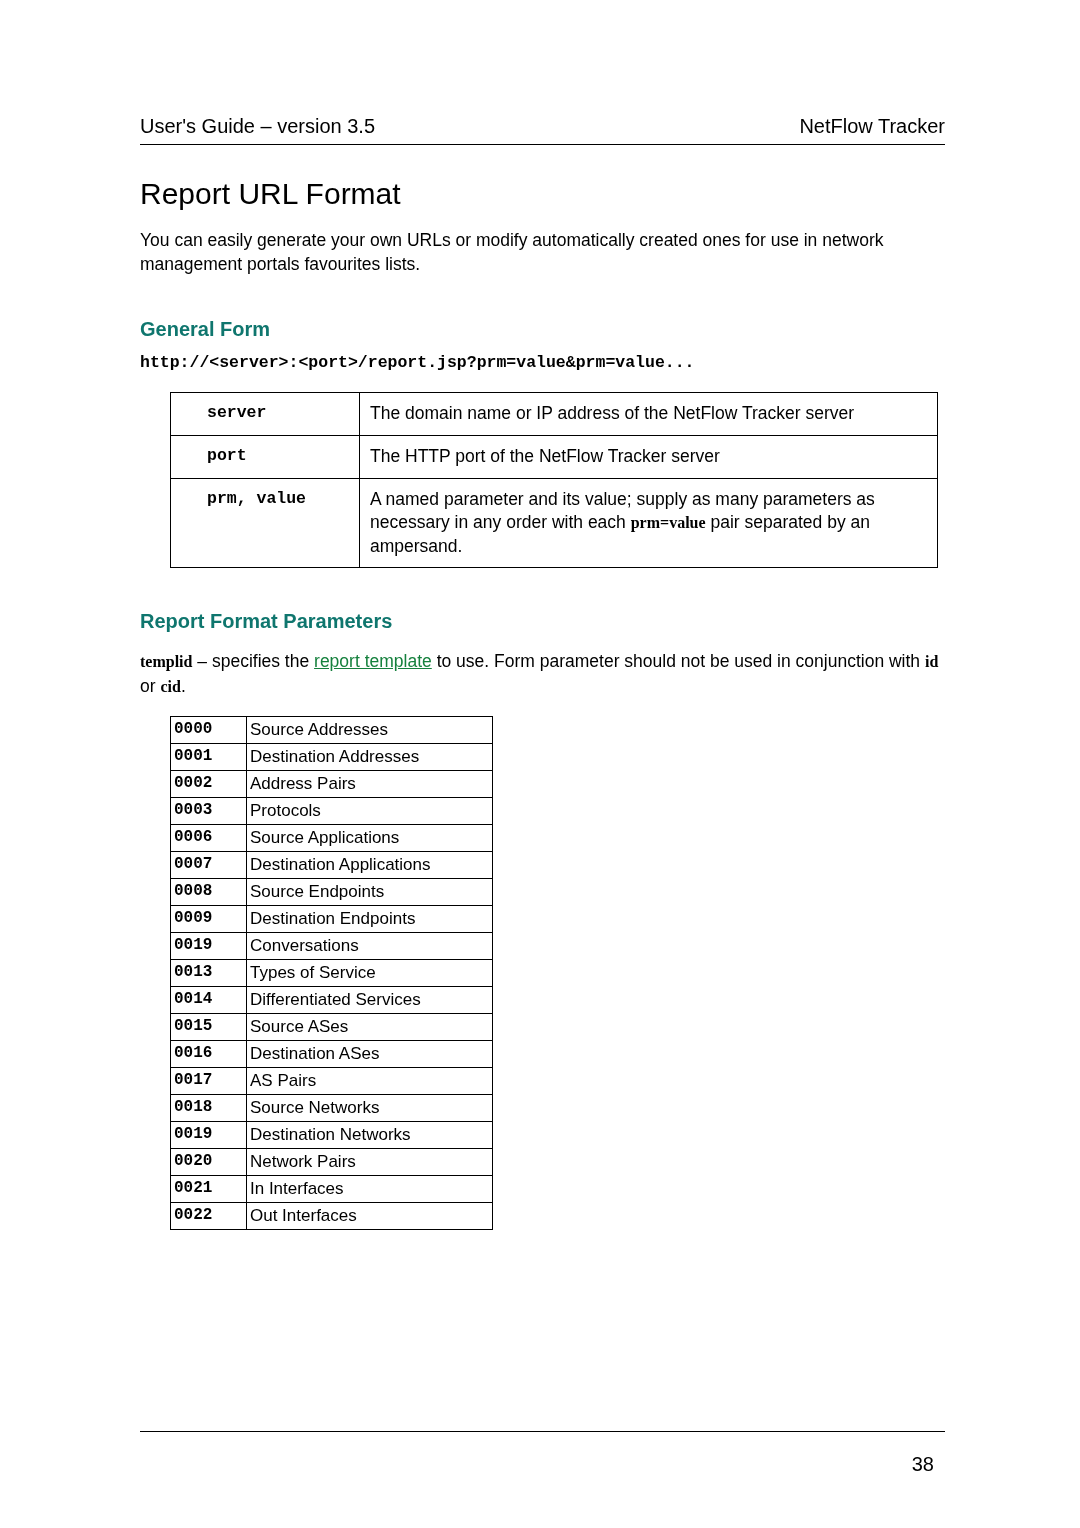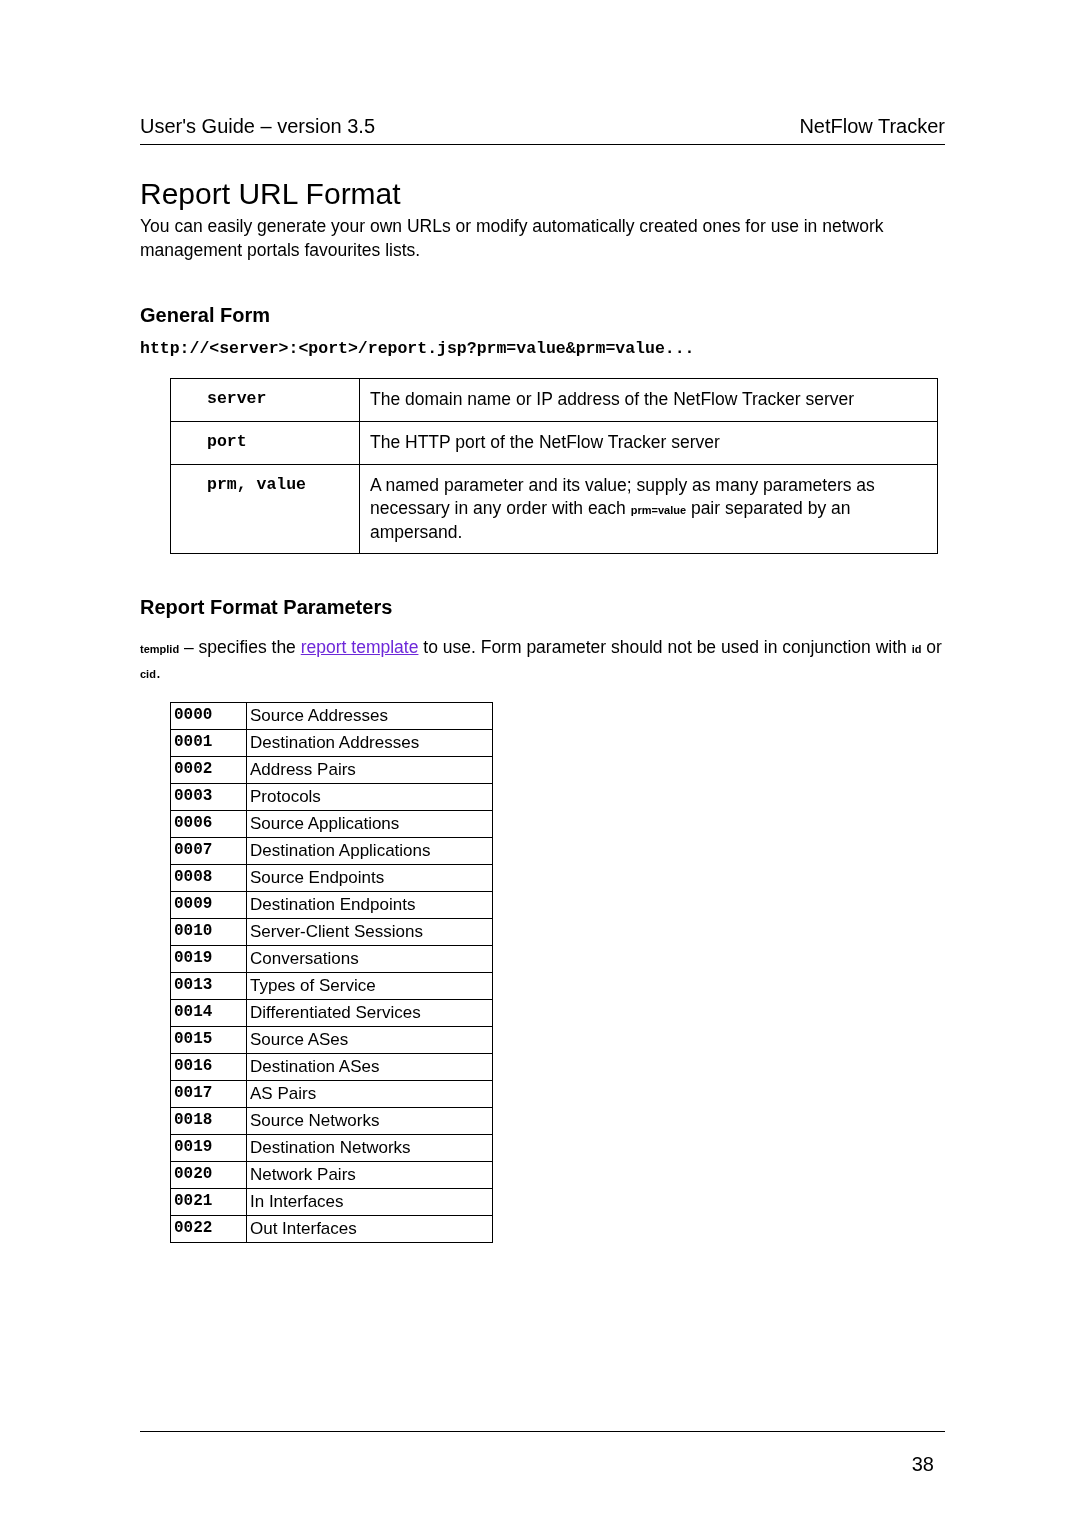--- a/index.html
+++ b/index.html
@@ -27,25 +27,25 @@
     border-bottom: 1.5px solid #000;
     gap: 12px;
   }
   h1.title {
     font-size: 30px;
     font-weight: normal;
     margin: 32px 0 4px 0;
   }
   p.intro {
     font-size: 17.5px;
-    margin: 4px 0 0 0;
+    margin: 18px 0 0 0;
     line-height: 1.35;
   }
   h2.sub {
-    color: #000000;
+    color: #0f766e;
     font-size: 20px;
     font-weight: bold;
     margin: 42px 0 6px 0;
   }
   .mono {
     font-family: "Courier New", Courier, monospace;
     font-weight: bold;
     font-size: 16.5px;
   }
   .url-line {
@@ -71,25 +71,25 @@
     font-family: "Courier New", Courier, monospace;
     font-weight: bold;
     font-size: 16.5px;
     padding-left: 36px;
   }
   .para {
     font-size: 17.5px;
     line-height: 1.4;
     margin: 16px 0 4px 0;
   }
-  a.link { color: #6d28d9; }
+  a.link { color: #15803d; }
   .mono-inline {
-    font-family: Liberation Sans, sans-serif;
-    font-weight: bold;
-    font-size: 11px;
+    font-family: Liberation Serif, serif;
+    font-weight: bold;
+    font-size: 16px;
     text-align: center;
   }
   table.templ {
     margin-left: 30px;
     margin-top: 18px;
   }
   table.templ td {
     border: 1px solid #000;
     padding: 3px 10px 3px 3px;
     font-size: 17px;
@@ -185,24 +185,20 @@
         </tr>
         <tr>
           <td class="c">0008</td>
           <td class="d">Source Endpoints</td>
         </tr>
         <tr>
           <td class="c">0009</td>
           <td class="d">Destination Endpoints</td>
         </tr>
         <tr>
-          <td class="c">0010</td>
-          <td class="d">Server-Client Sessions</td>
-        </tr>
-        <tr>
           <td class="c">0019</td>
           <td class="d">Conversations</td>
         </tr>
         <tr>
           <td class="c">0013</td>
           <td class="d">Types of Service</td>
         </tr>
         <tr>
           <td class="c">0014</td>
           <td class="d">Differentiated Services</td>

